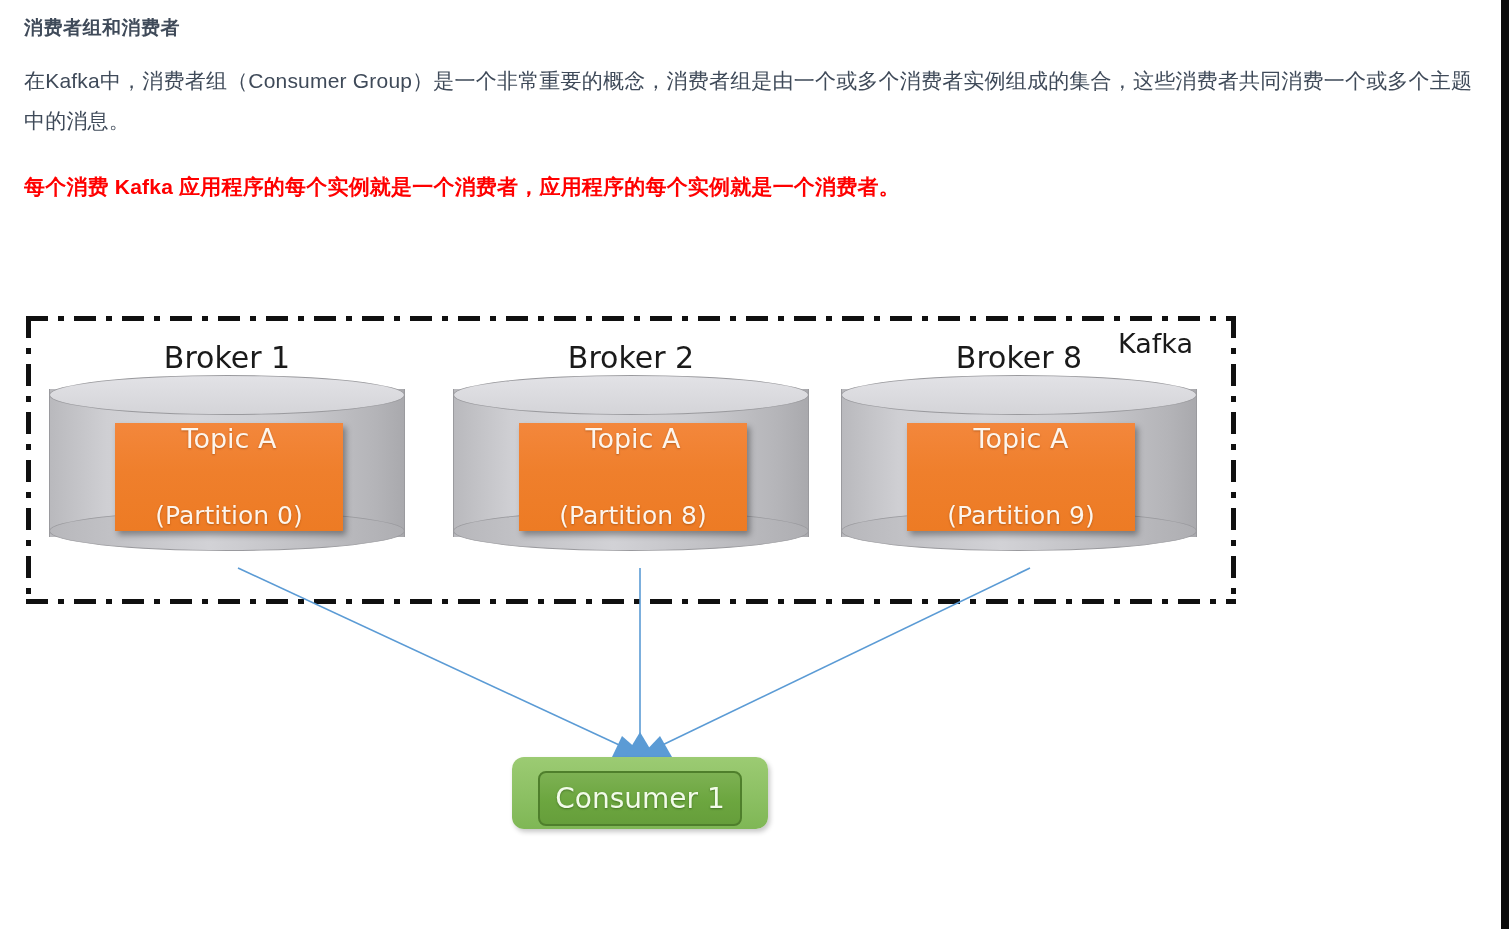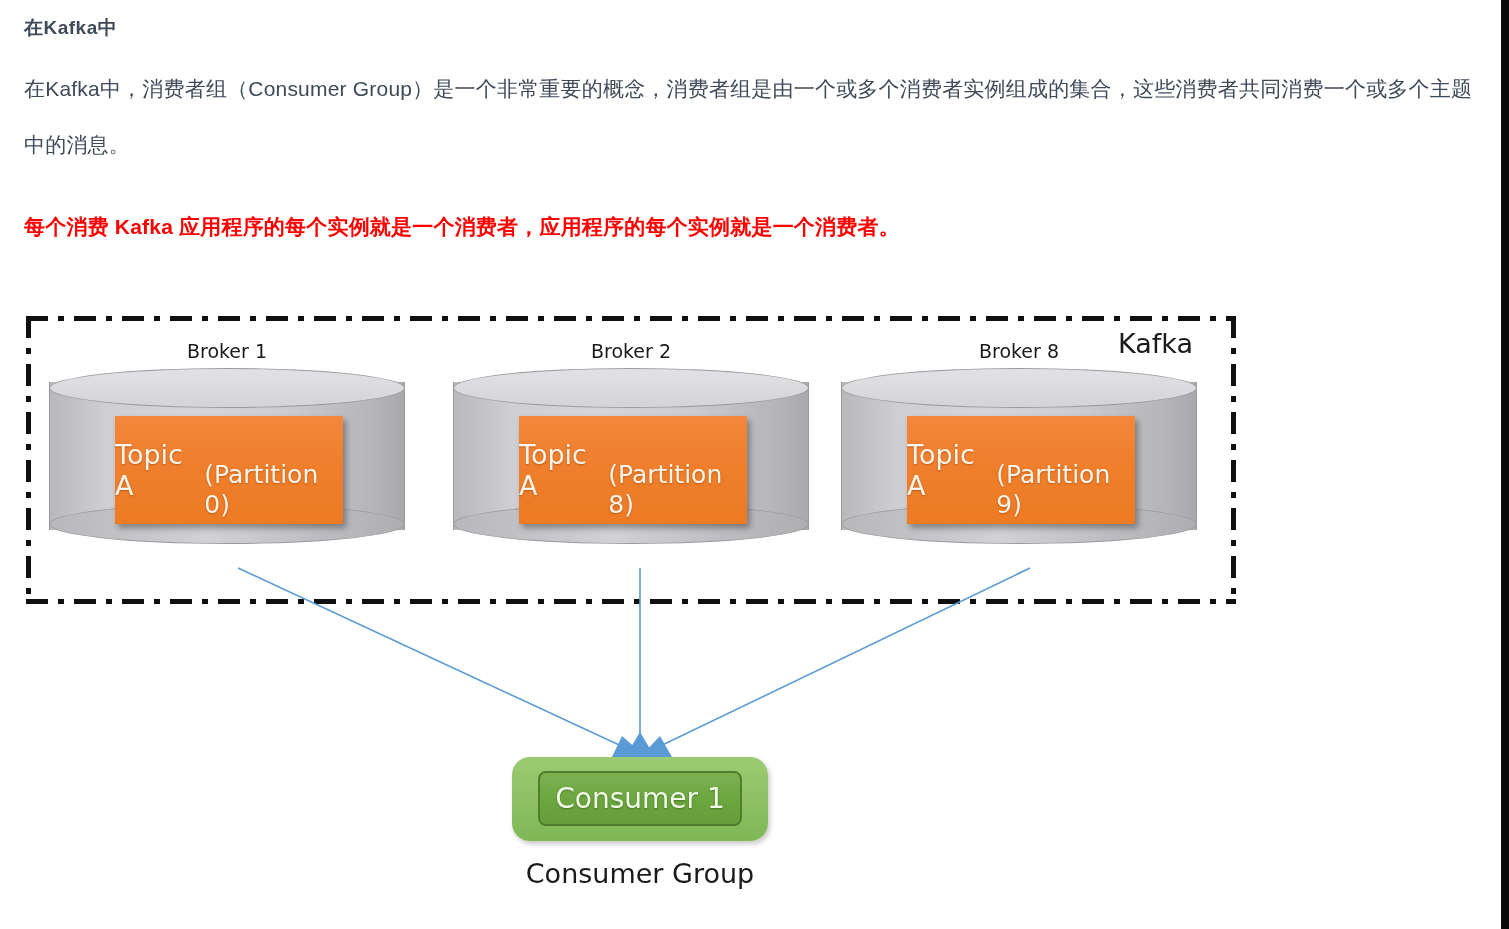--- a/index.html
+++ b/index.html
@@ -26,21 +26,21 @@
     font-size: 19px;
     font-weight: bold;
     color: #3f4a59;
     line-height: 1.5;
     margin: 14px 0 0 0;
     letter-spacing: 0.5px;
   }
   .article-para {
     font-size: 21px;
     color: #3f4a59;
-    line-height: 56px;
+    line-height: 40px;
     margin: 18px 0 0 0;
     letter-spacing: 0.2px;
   }
   .article-para.highlight {
     color: #ff0000;
     font-weight: bold;
     margin-top: 26px;
   }
   .article-para.note {
     margin-top: 26px;
@@ -86,24 +86,23 @@
     background-repeat: no-repeat;
   }
 
   .broker {
     position: absolute;
     top: 70px;
     width: 390px;
   }
   .broker-title {
     text-align: center;
-    font-size: 19px;
+    font-size: 30px;
     color: #1a1a1a;
     font-family: "DejaVu Sans", sans-serif;
-    margin-bottom: 6px;
   }
   .cylinder {
     position: relative;
     width: 356px;
     height: 175px;
     margin: 0 auto;
   }
   .cyl-body {
     position: absolute;
     left: 0; top: 14px;
@@ -137,23 +136,23 @@
   }
   .topic-box {
     position: absolute;
     left: 66px;
     top: 48px;
     width: 228px;
     height: 108px;
     background: linear-gradient(to bottom, #f3873c 0%, #ef7f2c 45%, #ed7b24 100%);
     box-shadow: 3px 4px 6px rgba(0,0,0,0.35);
     display: flex;
-    flex-direction: row;
+    flex-direction: column;
     align-items: center;
-    justify-content: flex-start;
+    justify-content: space-between;
     color: #fdf5ec;
     font-family: "DejaVu Sans", sans-serif;
     z-index: 3;
   }
   .topic-name {
     font-size: 27px;
     line-height: 1.15;
     text-shadow: 0 1px 2px rgba(120,50,0,0.45);
   }
   .topic-part {
@@ -171,22 +170,22 @@
     height: 659px;
     pointer-events: none;
   }
 
   
   .consumer-group-outer {
     position: absolute;
     left: 512px;
     top: 487px;
     width: 256px;
-    height: 84px;
-    border-radius: 18px;
+    height: 72px;
+    border-radius: 12px;
     background: linear-gradient(to bottom, #9ccb73, #8cc063 55%, #7fb755);
     box-shadow: 2px 3px 5px rgba(0,0,0,0.22);
   }
   .consumer-inner {
     position: absolute;
     left: 26px;
     top: 14px;
     width: 204px;
     height: 55px;
     border-radius: 8px;
@@ -218,21 +217,21 @@
     top: 0;
     width: 8px;
     height: 929px;
     background: #0a0a0a;
   }
 </style>
 </head>
 <body>
 
 <div class="article">
-  <h3 class="article-heading">在Kafka中</h3>
+  <h3 class="article-heading">消费者组和消费者</h3>
 
   <p class="article-para">在Kafka中，消费者组（Consumer Group）是一个非常重要的概念，消费者组是由一个或多个消费者实例组成的集合，这些消费者共同消费一个或多个主题中的消息。</p>
 
   <p class="article-para highlight">每个消费 Kafka 应用程序的每个实例就是一个消费者，应用程序的每个实例就是一个消费者。</p>
 
 </div>
 
 <div class="diagram">
 
   <div class="kafka-label">Kafka</div>
@@ -288,16 +287,15 @@
       <polygon points="622,466 646,487 612,487"></polygon>
       <polygon points="640,462 655,487 625,487"></polygon>
       <polygon points="660,466 672,487 640,487"></polygon>
     </g>
   </svg>
 
   <div class="consumer-group-outer">
     <div class="consumer-inner">Consumer 1</div>
   </div>
 
-  <div class="consumer-group-label">Consumer Group</div>
 </div>
 
 <div class="right-edge-strip"></div>
 
 </body></html>

